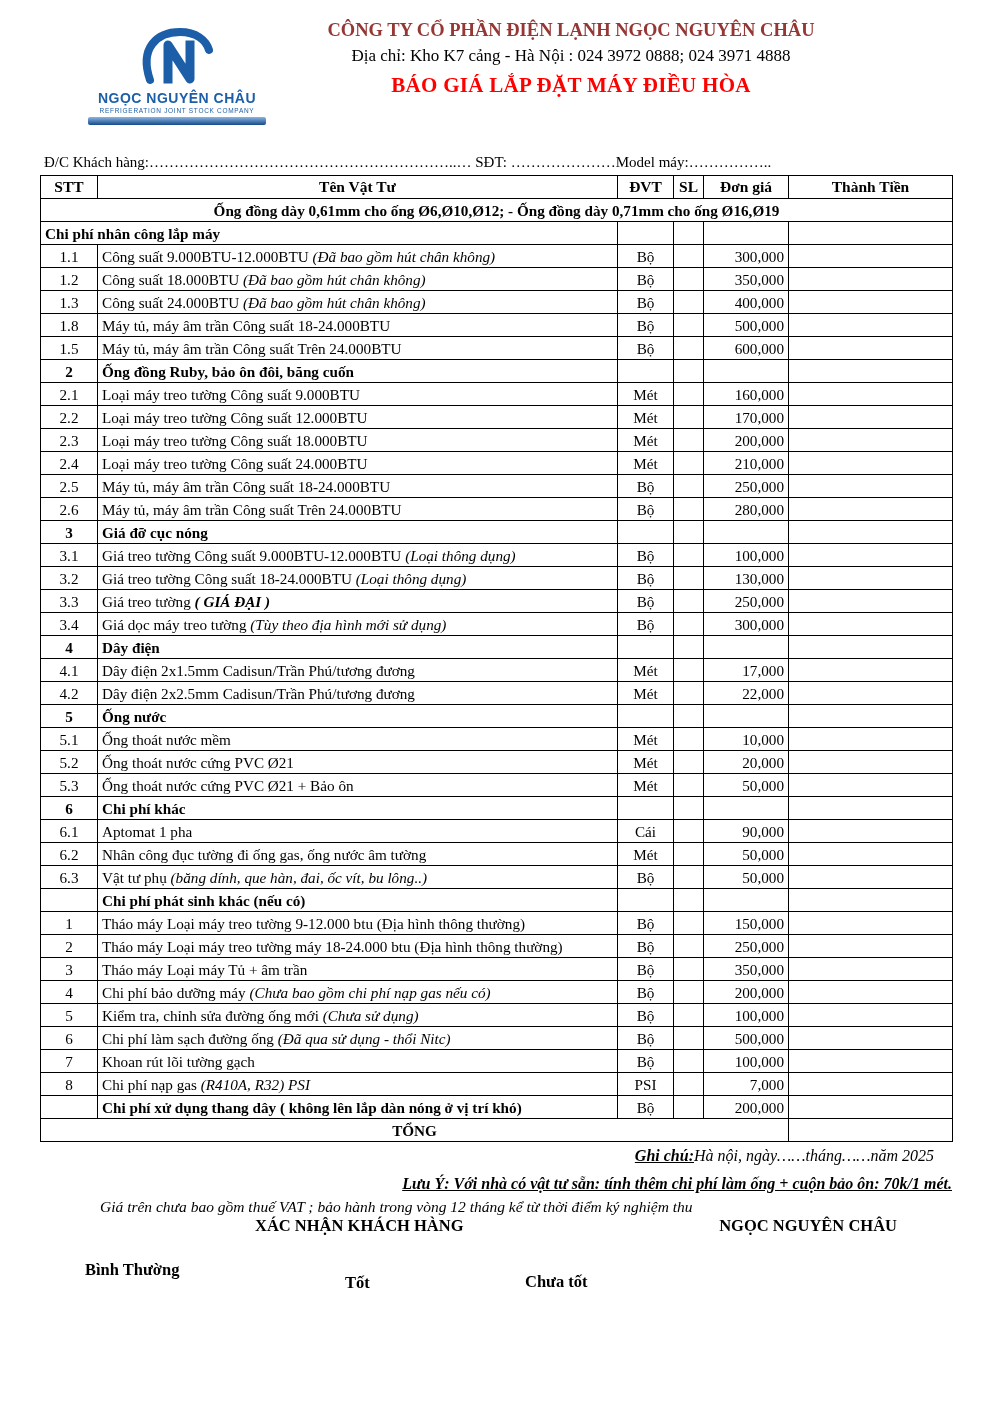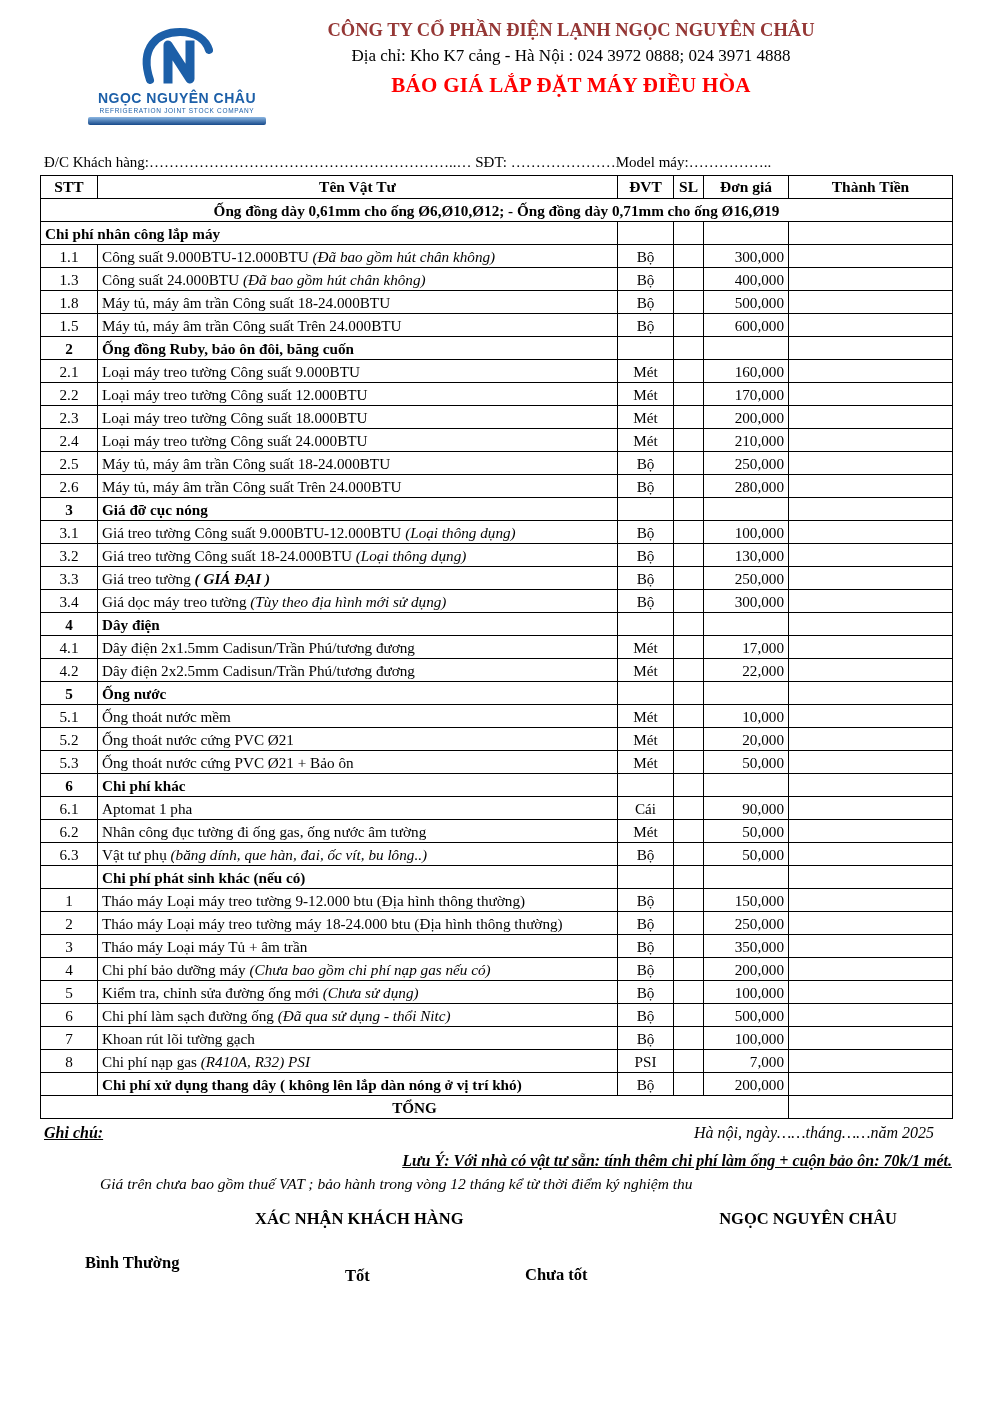--- a/index.html
+++ b/index.html
@@ -38,26 +38,26 @@
     white-space: nowrap;
   }
   table.quote th { font-size: 15.5px; text-align: center; font-weight: bold; }
   td.c, th.c { text-align: center; }
   td.r { text-align: right; padding-right: 7px; }
   .b { font-weight: bold; }
   .i { font-style: italic; }
   td.name { padding-left: 5px; }
 
   
-  .foot1 { display: flex; justify-content: space-between; margin-top: 5px; font-size: 16px; }
+  .foot1 { display: flex; justify-content: flex-end; margin-top: 5px; font-size: 16px; }
   .ghichu { font-weight: bold; font-style: italic; text-decoration: underline; margin-left: 4px; }
   .dateline { font-style: italic; margin-right: 18px; }
   .luuy { text-align: right; font-weight: bold; font-style: italic; text-decoration: underline; font-size: 16px; margin-top: 10px; }
   .vatnote { font-style: italic; font-size: 15.5px; margin: 5px 0 0 60px; }
-  .confirmrow { display: flex; justify-content: space-between; font-weight: bold; font-size: 16.5px; margin-top: 16px; padding: 0 55px 0 215px; gap: 31px; }
+  .confirmrow { display: flex; justify-content: space-between; font-weight: bold; font-size: 16.5px; margin-top: 0; padding: 0 55px 0 215px; gap: 31px; }
   .ratingrow { position: relative; height: 46px; margin-top: 24px; font-weight: bold; font-size: 16.5px; }
   .ratingrow span { position: absolute; white-space: nowrap; }
   .rate-0 { left: 45px; top: 0; }
   .rate-1 { left: 305px; top: 13px; }
   .rate-2 { left: 485px; top: 12px; }
 </style>
 </head>
 <body>
 
 <div class="page">
@@ -113,20 +113,28 @@
         </tr>
         <tr>
           <td class="c">1.1</td>
           <td class="name"><span>Công suất 9.000BTU-12.000BTU </span><span class="i">(Đã bao gồm hút chân không)</span></td>
           <td class="c">Bộ</td>
           <td></td>
           <td class="r">300,000</td>
           <td></td>
         </tr>
         <tr>
+          <td class="c">1.2</td>
+          <td class="name"><span>Công suất 18.000BTU </span><span class="i">(Đã bao gồm hút chân không)</span></td>
+          <td class="c">Bộ</td>
+          <td></td>
+          <td class="r">350,000</td>
+          <td></td>
+        </tr>
+        <tr>
           <td class="c">1.3</td>
           <td class="name"><span>Công suất 24.000BTU </span><span class="i">(Đã bao gồm hút chân không)</span></td>
           <td class="c">Bộ</td>
           <td></td>
           <td class="r">400,000</td>
           <td></td>
         </tr>
         <tr>
           <td class="c">1.8</td>
           <td class="name"><span>Máy tủ, máy âm trần Công suất 18-24.000BTU</span></td>

